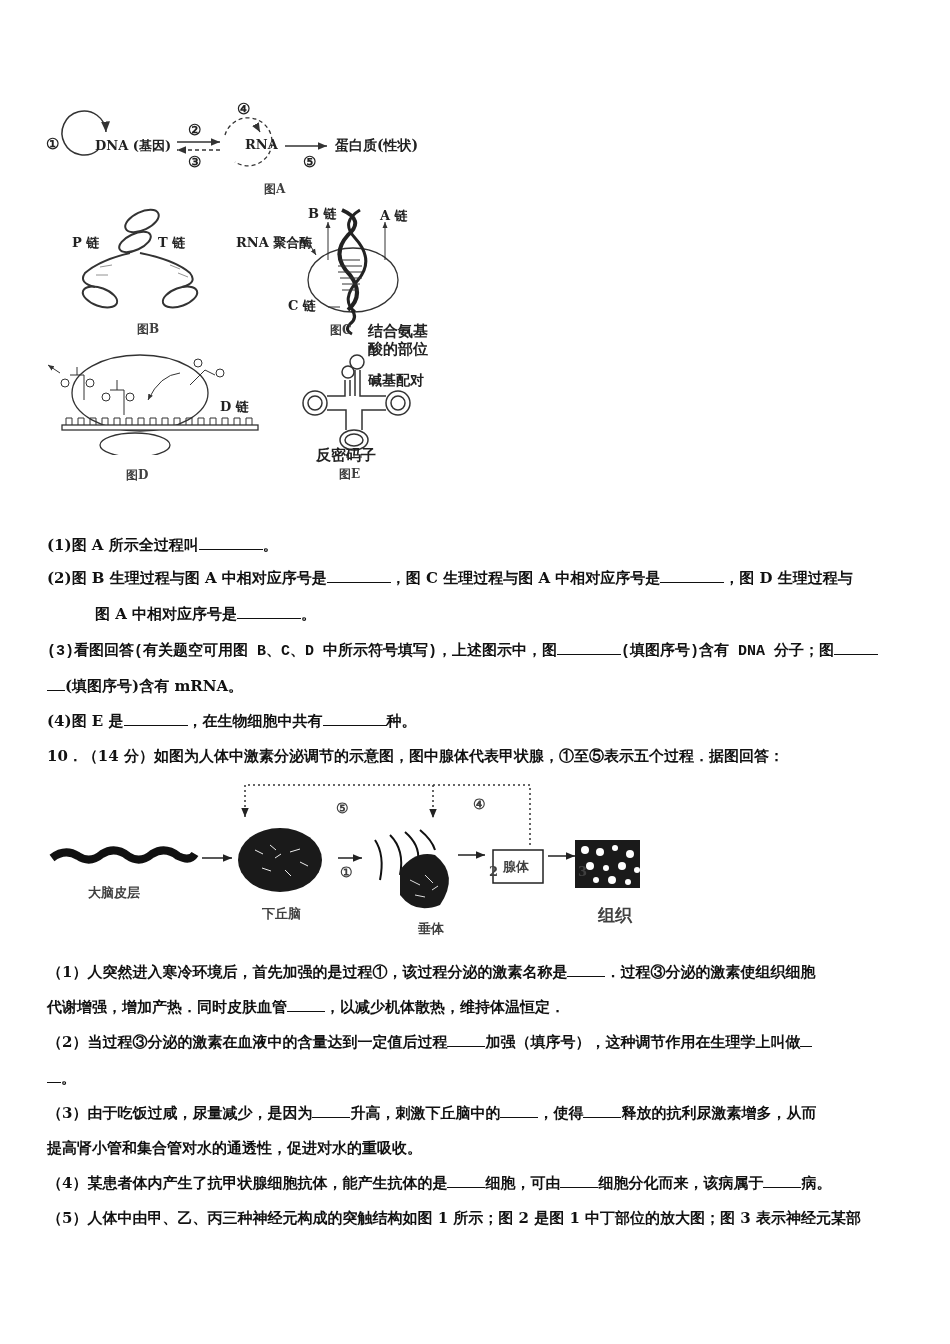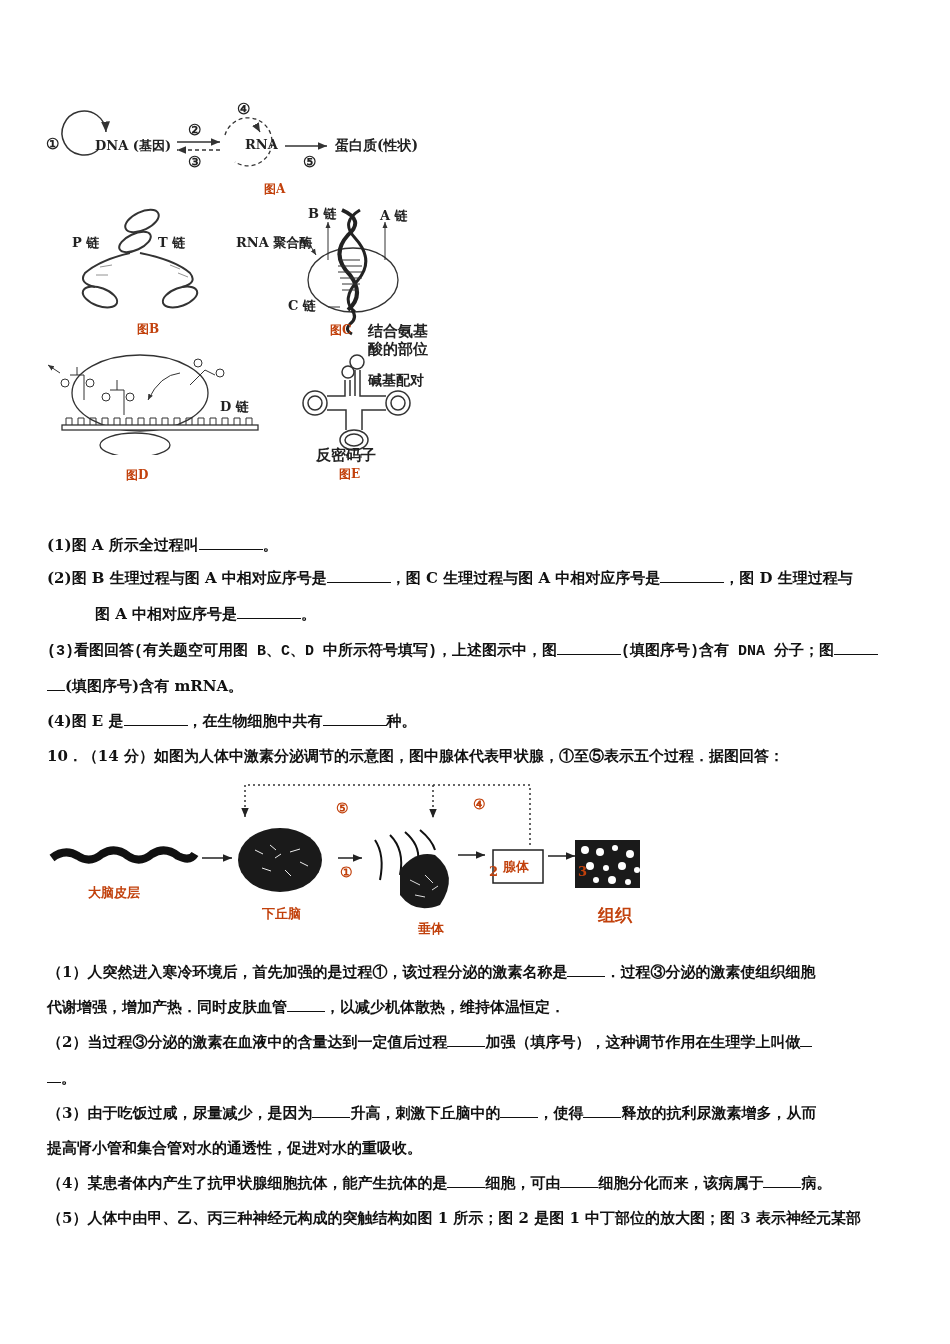--- a/index.html
+++ b/index.html
@@ -3,21 +3,21 @@
   <meta charset="utf-8">
   <style>
     html, body { margin: 0; padding: 0; background: #ffffff; }
     body {
       width: 950px; height: 1344px; position: relative; overflow: hidden;
       font-family: "DejaVu Serif", "Liberation Serif", serif;
       color: #111;
     }
     .abs { position: absolute; }
     .fig-label { font-family: "DejaVu Serif", serif; font-size: 13px; font-weight: bold; color: #222; white-space: nowrap; }
-    .fig-caption { font-family: "DejaVu Serif", serif; font-size: 12px; font-weight: bold; color: #c2410c; white-space: nowrap; }
+    .fig-caption { font-family: "DejaVu Serif", serif; font-size: 12px; font-weight: bold; color: #404040; white-space: nowrap; }
     .q-line { position: absolute; left: 47px; font-size: 15px; line-height: 20px; white-space: nowrap; font-weight: bold; }
     .blank { display: inline-block; border-bottom: 1.3px solid #111; height: 14px; vertical-align: baseline; }
   </style>
 </head>
 <body>
 
 <div class="abs" style="left:40px;top:95px;width:400px;height:110px;">
   <svg width="400" height="110" viewBox="0 0 400 110" style="position:absolute;left:0;top:0;">
     <defs>
       <marker id="arrA" markerWidth="8" markerHeight="8" refX="7" refY="4" orient="auto">

